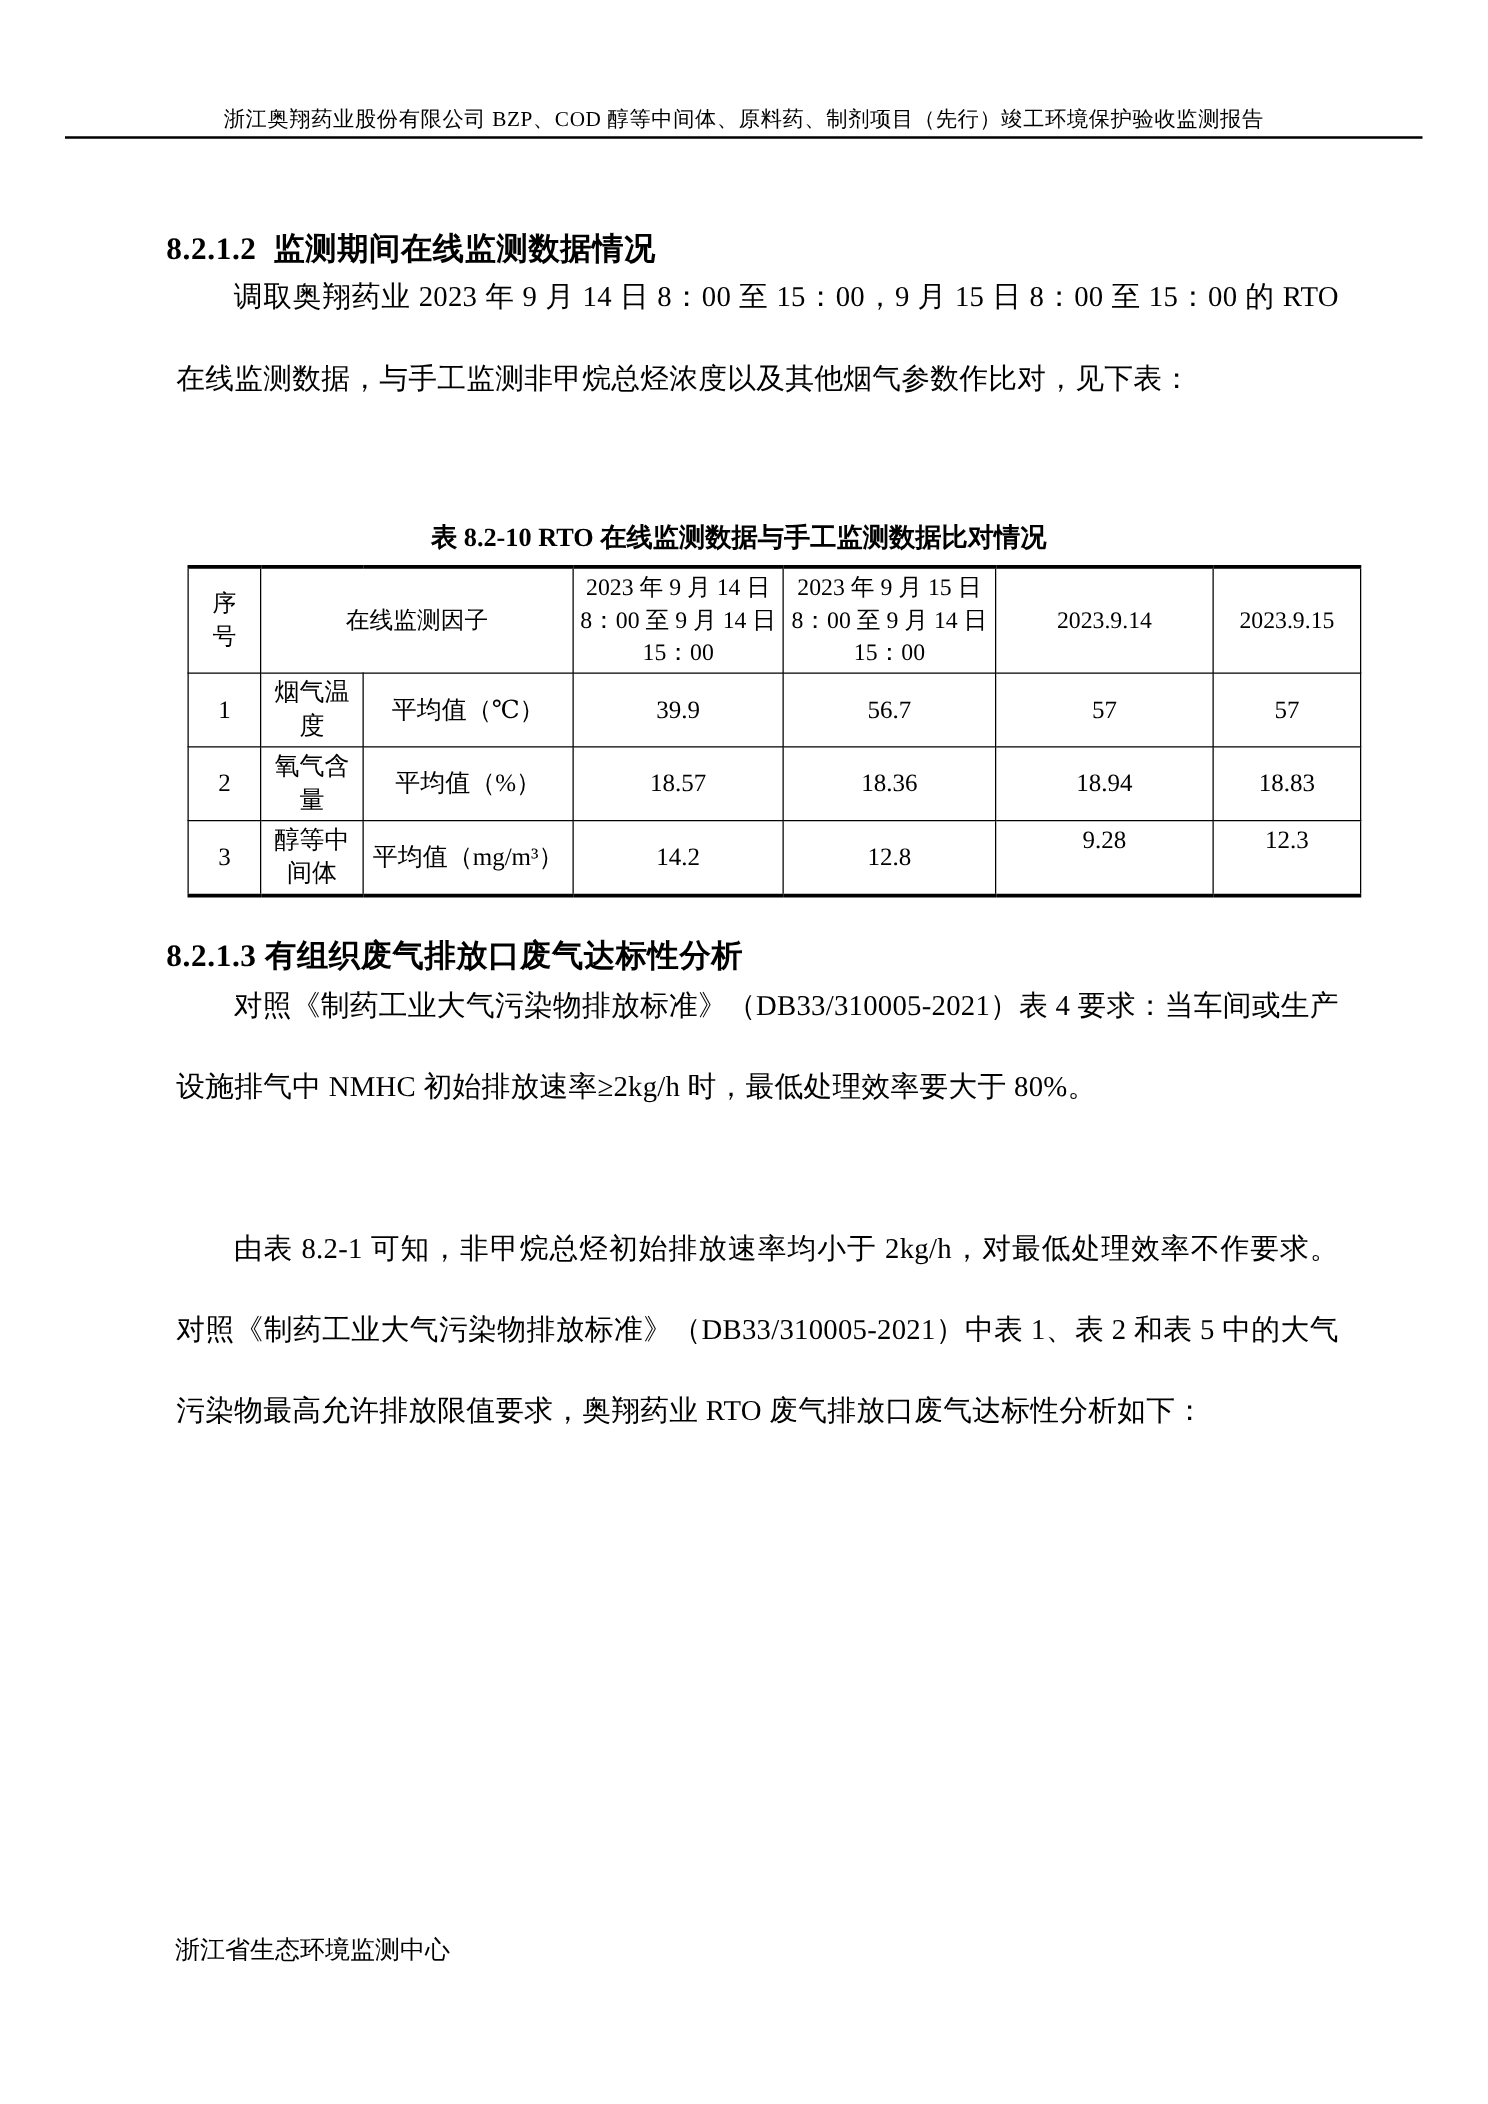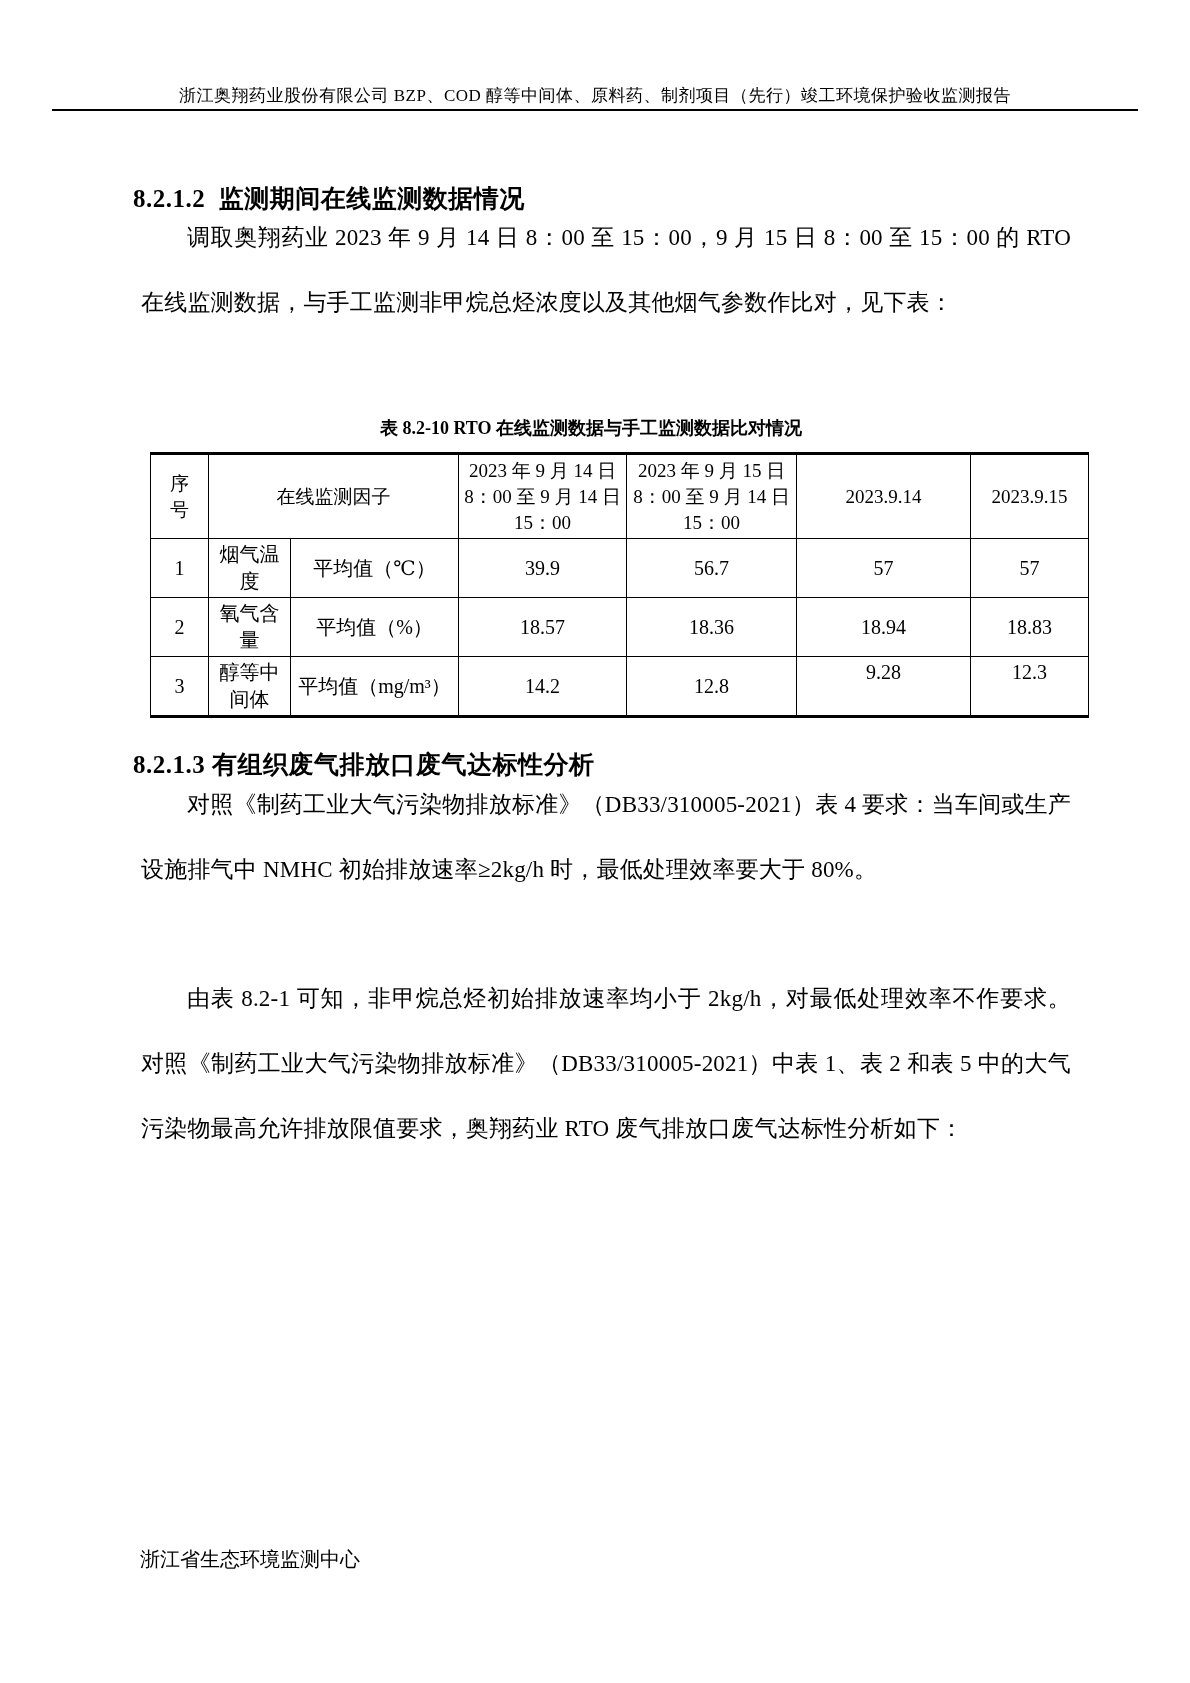--- a/index.html
+++ b/index.html
@@ -52,21 +52,21 @@
     margin-left:23px;
   }
   #para-1{top:205px;}
   #para-2{top:772px;}
   #para-3{top:966px;}
   
   .tbl-caption{
     position:absolute;
     top:416px; left:122px; width:938px;
     text-align:center;
-    font-size:18px;
+    font-size:21px;
     font-weight:bold;
   }
   table.cmp{
     position:absolute;
     top:452px; left:122px;
     width:938px;
     border-collapse:collapse;
     table-layout:fixed;
     font-size:20px;
     margin-left:28px;

